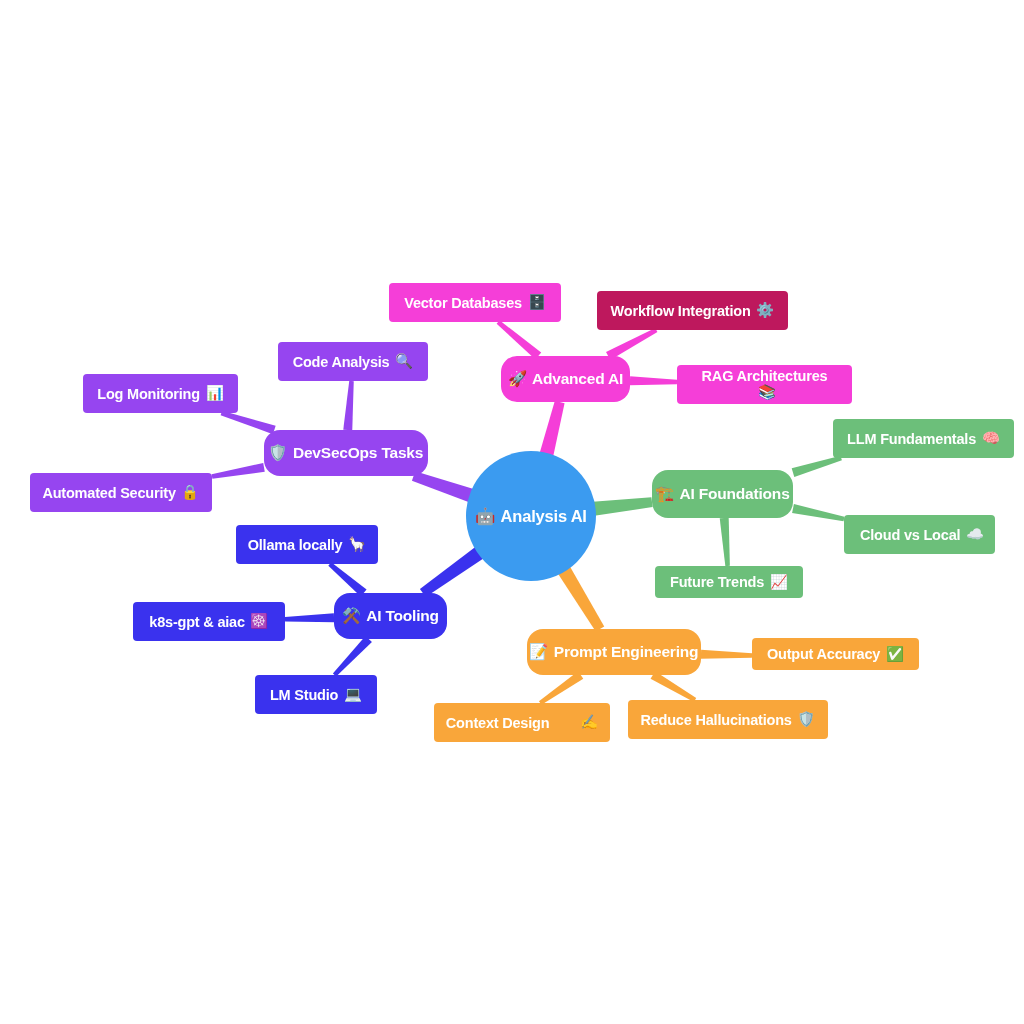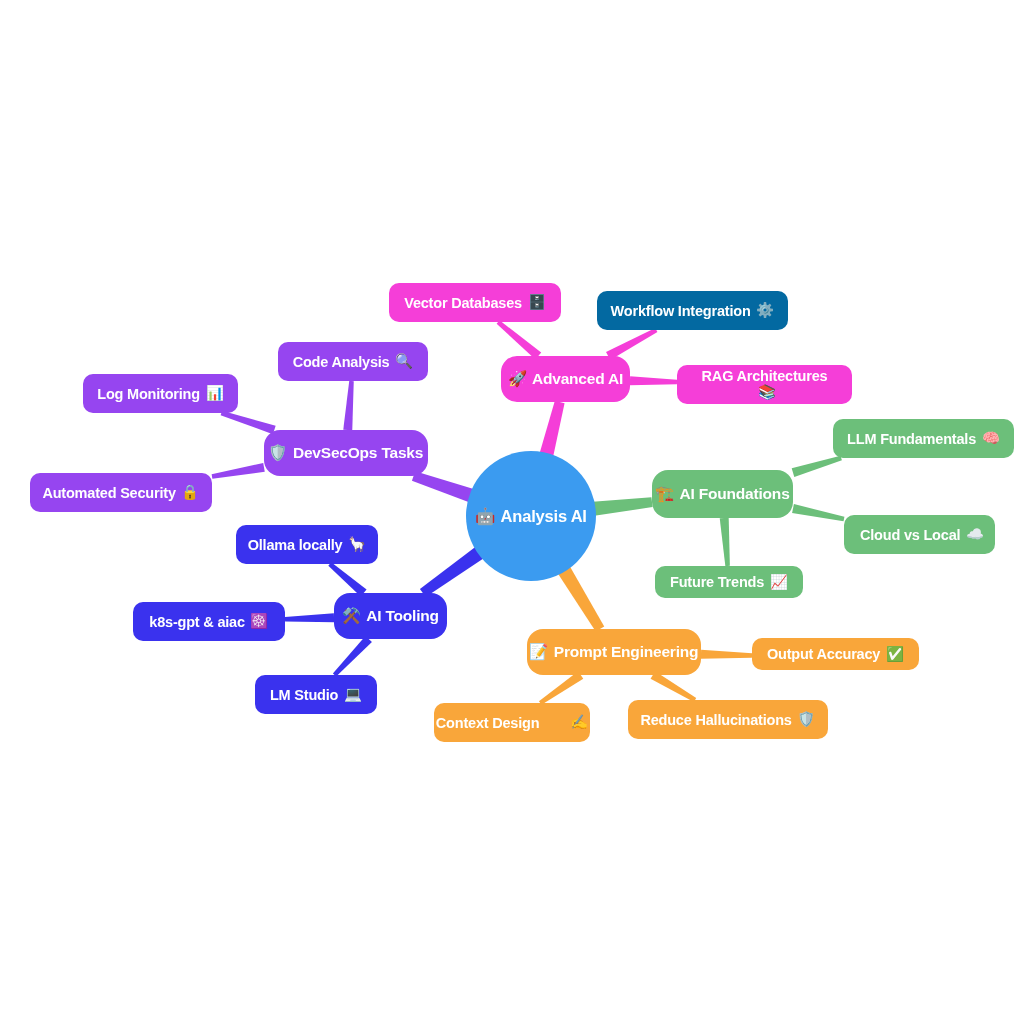--- a/index.html
+++ b/index.html
@@ -39,21 +39,21 @@
     font-size: 16.5px;
     z-index: 5;
   }
   .node-branch {
     border-radius: 16px;
     font-size: 15.5px;
     padding: 0 14px;
     z-index: 4;
   }
   .node-leaf {
-    border-radius: 10px;
+    border-radius: 4px;
     font-size: 14.5px;
     padding: 16px 16px;
     z-index: 3;
   }
   .emj {
     font-family: "DejaVu Sans", sans-serif;
     font-weight: normal;
     display: inline-block;
   }
   .emj-lead { margin-right: 5px; }
@@ -107,21 +107,21 @@
         <span class="emj emj-trail">🔒</span>
       </div>
       <div class="node node-branch" style="left: 501px; top: 356px; width: 129px; height: 46px; background: rgb(245, 62, 216);">
         <span class="emj emj-lead">🚀</span>
         <span>Advanced AI</span>
       </div>
       <div class="node node-leaf" style="left: 389px; top: 283px; width: 172px; height: 39px; background: rgb(245, 62, 216);">
         <span>Vector Databases</span>
         <span class="emj emj-trail">🗄️</span>
       </div>
-      <div class="node node-leaf" style="left: 597px; top: 291px; width: 191px; height: 39px; background: #0369a1;">
+      <div class="node node-leaf" style="left: 597px; top: 291px; width: 191px; height: 39px; background: #be185d;">
         <span>Workflow Integration</span>
         <span class="emj emj-trail">⚙️</span>
       </div>
       <div class="node node-leaf" style="left: 677px; top: 365px; width: 175px; height: 39px; background: rgb(245, 62, 216); flex-direction: column;">
         <span>RAG Architectures</span>
         <span class="emj emj-trail">📚</span>
       </div>
       <div class="node node-branch" style="left: 652px; top: 470px; width: 141px; height: 48px; background: rgb(108, 191, 122);">
         <span class="emj emj-lead">🏗️</span>
         <span>AI Foundations</span>
@@ -139,21 +139,21 @@
         <span class="emj emj-trail">📈</span>
       </div>
       <div class="node node-branch" style="left: 527px; top: 629px; width: 174px; height: 46px; background: rgb(249, 166, 58);">
         <span class="emj emj-lead">📝</span>
         <span>Prompt Engineering</span>
       </div>
       <div class="node node-leaf" style="left: 752px; top: 638px; width: 167px; height: 27px; background: rgb(249, 166, 58);">
         <span>Output Accuracy</span>
         <span class="emj emj-trail">✅</span>
       </div>
-      <div class="node node-leaf" style="left: 434px; top: 703px; width: 156px; height: 39px; background: rgb(249, 166, 58); gap: 25px;">
+      <div class="node node-leaf" style="left: 434px; top: 703px; width: 176px; height: 39px; background: rgb(249, 166, 58); gap: 25px;">
         <span>Context Design</span>
         <span class="emj emj-trail">✍️</span>
       </div>
       <div class="node node-leaf" style="left: 628px; top: 700px; width: 200px; height: 39px; background: rgb(249, 166, 58);">
         <span>Reduce Hallucinations</span>
         <span class="emj emj-trail">🛡️</span>
       </div>
       <div class="node node-branch" style="left: 334px; top: 593px; width: 113px; height: 46px; background: rgb(58, 50, 238);">
         <span class="emj emj-lead">⚒️</span>
         <span>AI Tooling</span>

